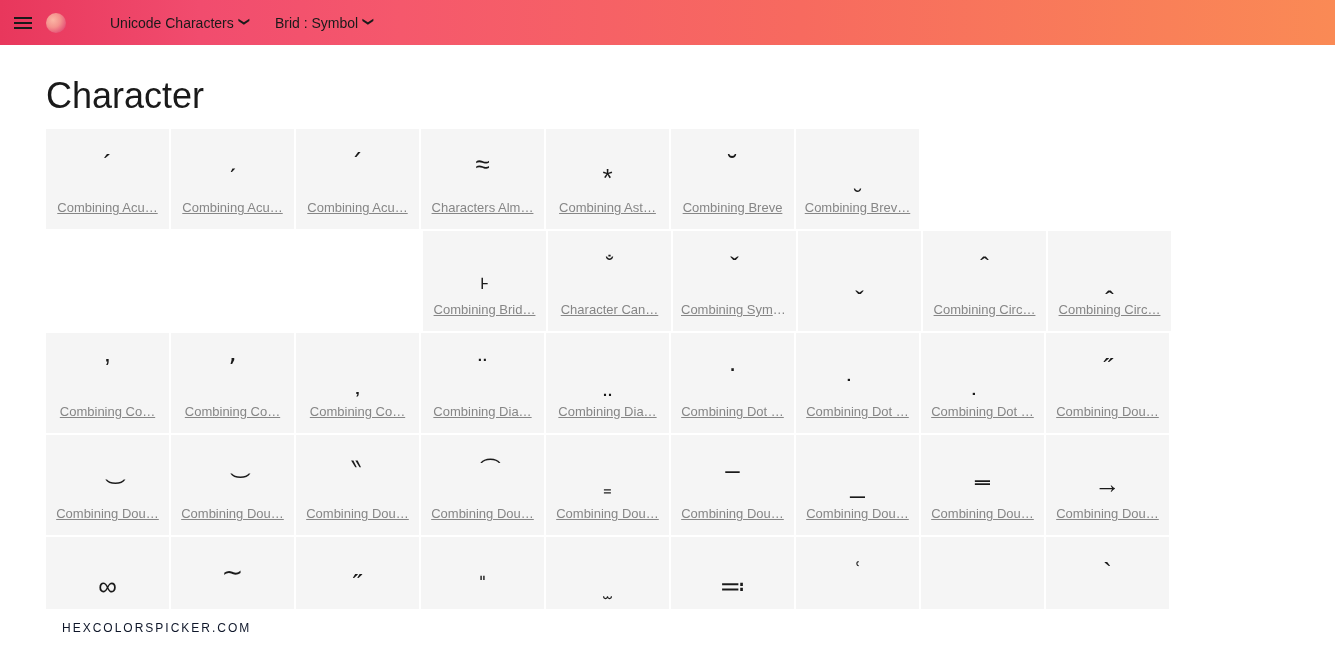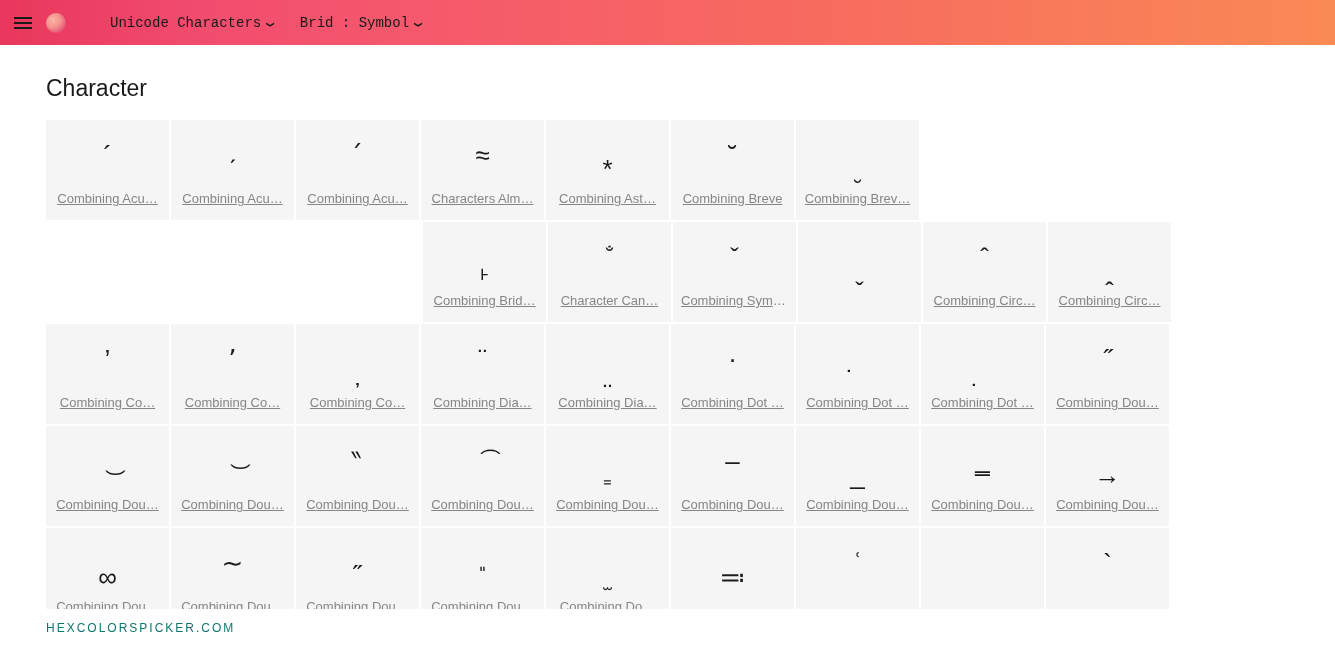--- a/index.html
+++ b/index.html
@@ -36,36 +36,35 @@
   border-radius: 50%;
   background: radial-gradient(circle at 35% 35%, #ffd4b5, #f7a899 40%, #e45a7d 75%);
   opacity: 0.8;
   margin-right: 30px;
 }
 .hdr-item {
   font-size: 14px;
   color: #1a1a1a;
   cursor: pointer;
   display: flex;
-  align-items: flex-end;
+  align-items: flex-start;
   gap: 6px;
   margin-right: 12px;
-  font-family: Liberation Mono, monospace;
 }
 .chev {
   font-size: 11px;
 }
 .content {
   padding: 30px 46px 0 46px;
 }
 .title {
-  font-size: 23px;
+  font-size: 36px;
   font-weight: 400;
   color: #1a1a1a;
-  margin-bottom: 18px;
+  margin-bottom: 12px;
 }
 .grid {
   display: flex;
   flex-wrap: wrap;
   gap: 2px;
 }
 .card {
   width: 123px;
   height: 100px;
   background: #f5f5f5;
@@ -101,24 +100,24 @@
   padding: 0 8px 14px 8px;
   text-decoration: underline;
 }
 .spacer { width: 375px; height: 100px; }
 .footer {
   position: fixed;
   bottom: 0;
   left: 0;
   right: 0;
   background: #ffffff;
-  padding: 12px 46px;
+  padding: 12px 62px;
   font-size: 12px;
   letter-spacing: 2px;
-  color: #0f766e;
+  color: #0f172a;
 }
 </style>
 </head>
 <body>
 
 <div class="header">
   <div class="menu-icon">
     <span></span>
       <span></span>
       <span></span>

